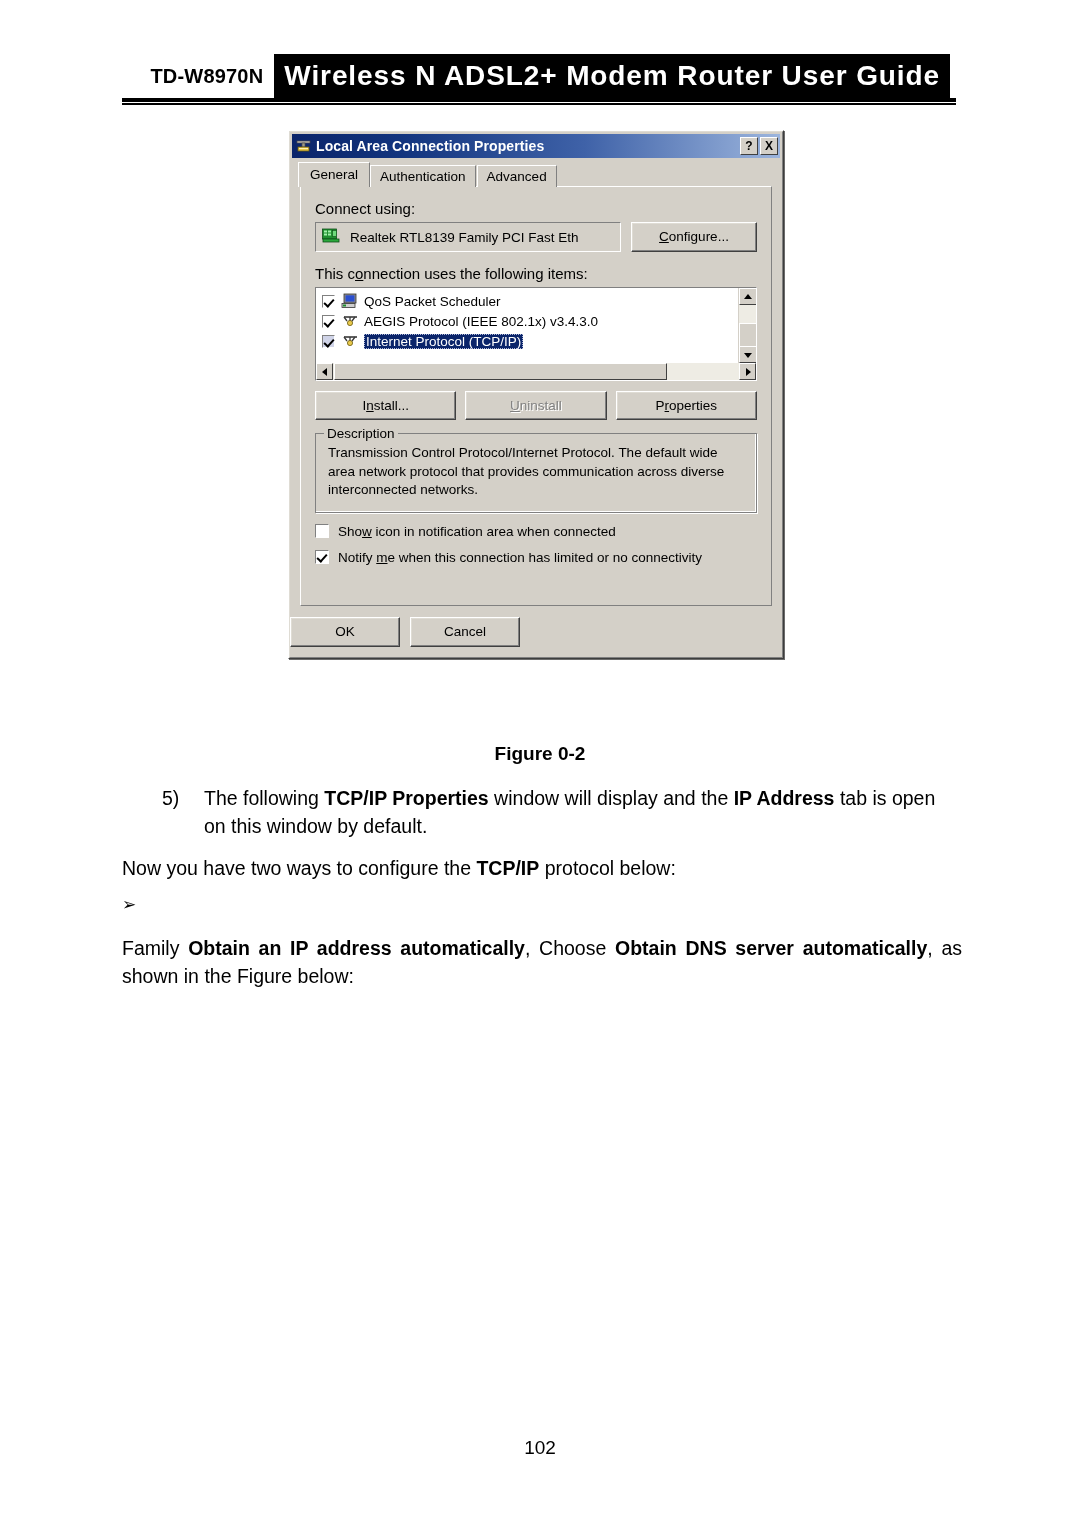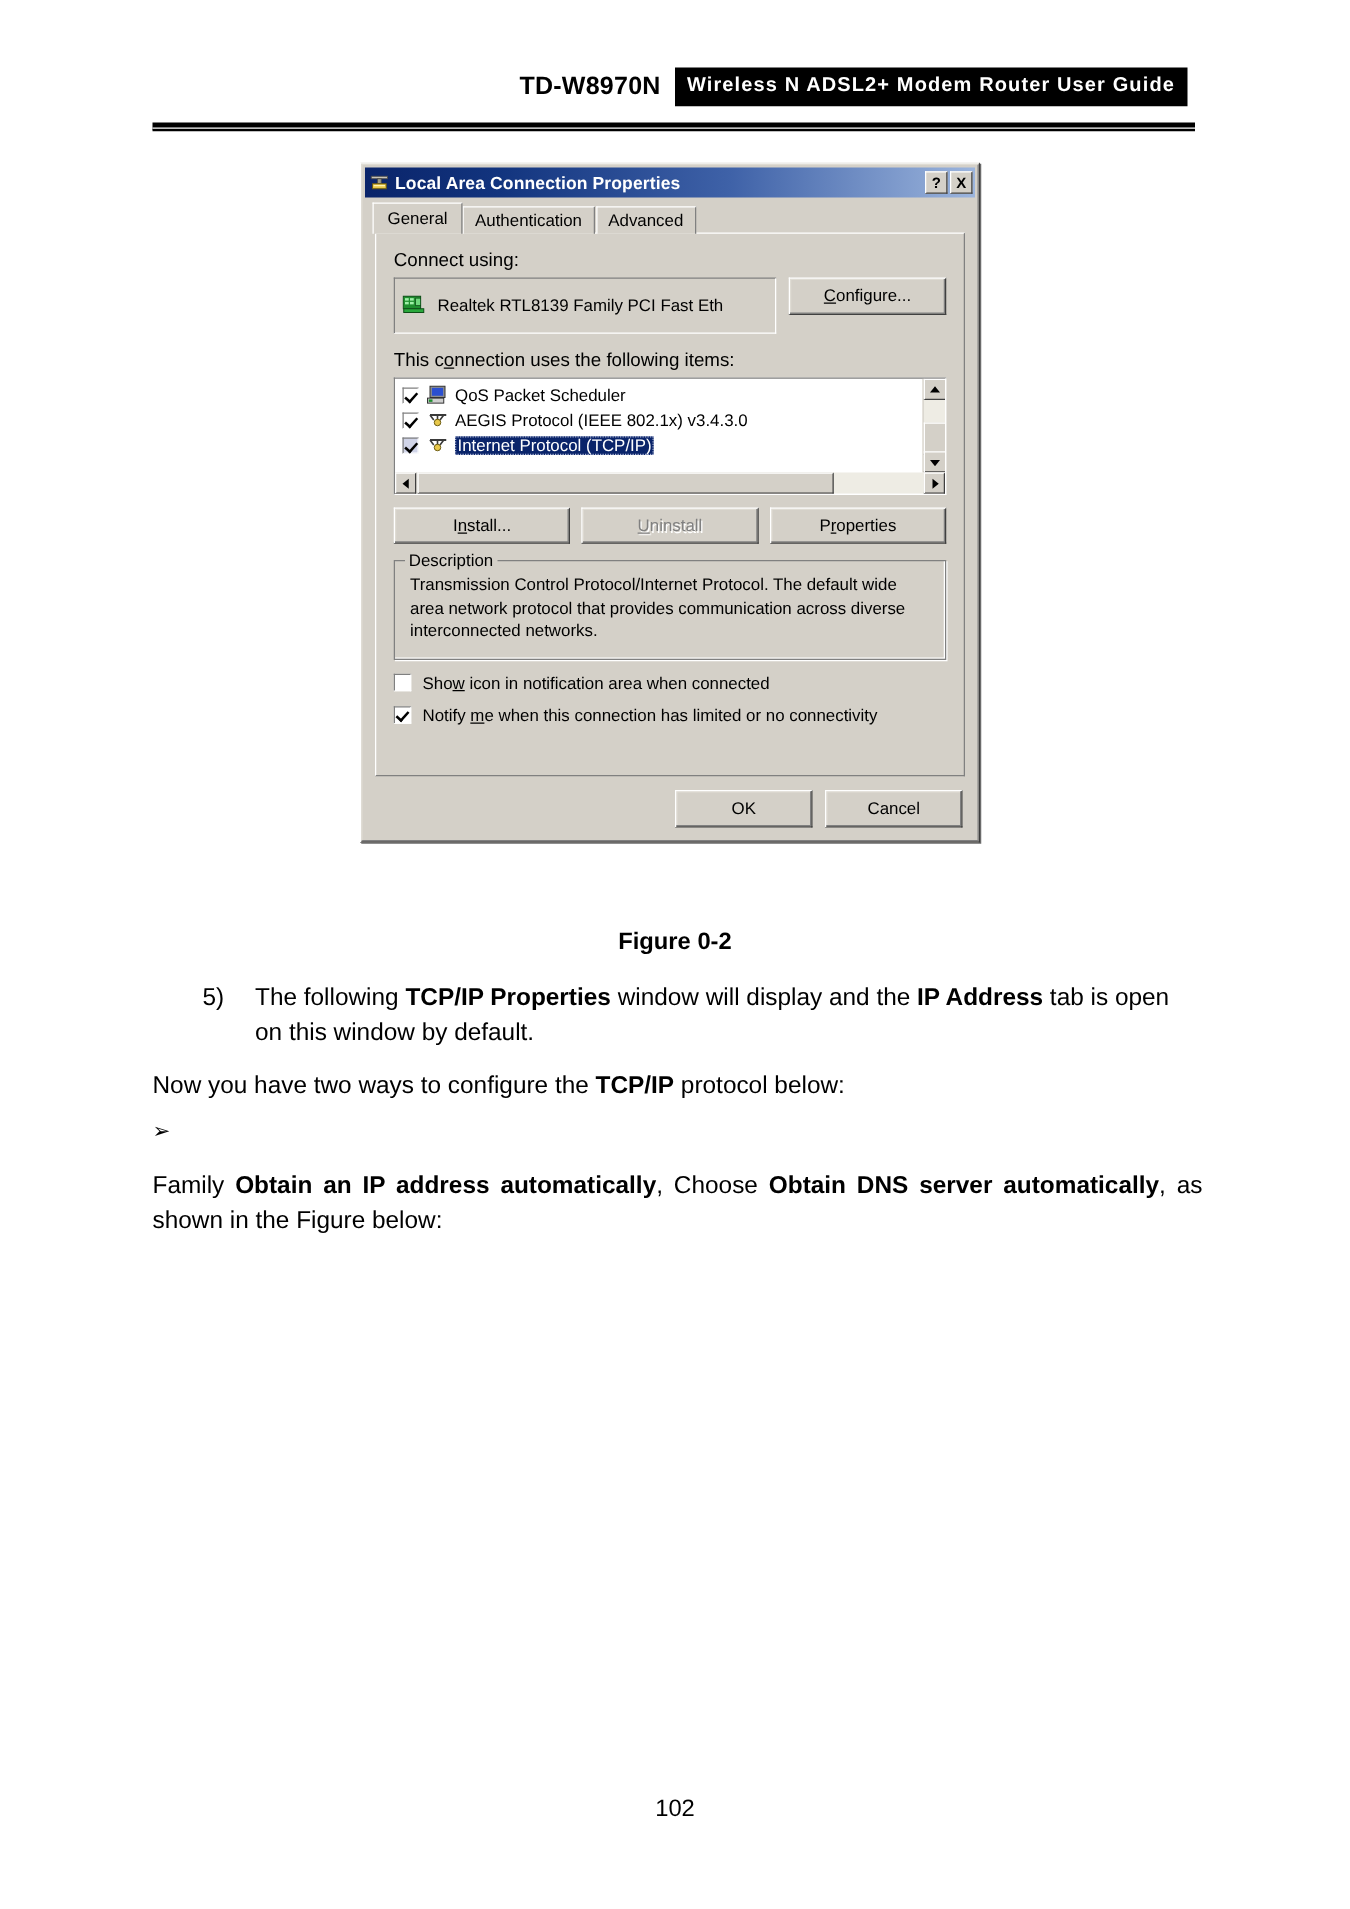--- a/index.html
+++ b/index.html
@@ -35,21 +35,21 @@
   #header-model {
     font-size: 20px;
     font-weight: bold;
     letter-spacing: 0.2px;
     padding-right: 11px;
     color: #000;
   }
   #header-title-box {
     background: #000000;
     color: #ffffff;
-    font-size: 16px;
+    font-size: 28px;
     font-weight: bold;
     padding: 6px 10px 7px 10px;
     letter-spacing: 0.9px;
   }
   #header-rule {
     position: absolute;
     left: 122px;
     top: 98px;
     width: 834px;
     height: 4px;
@@ -189,21 +189,21 @@
     border-left: 1px solid #808080;
     border-right: 1px solid #ffffff;
     border-bottom: 1px solid #ffffff;
     padding: 5px 6px;
     display: flex;
     align-items: center;
     overflow: hidden;
     white-space: nowrap;
     font-size: 13.5px;
     box-sizing: border-box;
-    height: 45px;
+    height: 30px;
   }
   #adapter-name { margin-left: 10px; }
   .btn {
     background: #d4d0c8;
     border-top: 1px solid #ffffff;
     border-left: 1px solid #ffffff;
     border-right: 1px solid #404040;
     border-bottom: 1px solid #404040;
     box-shadow: inset -1px -1px 0 0 #808080, inset 1px 1px 0 0 #dfdcd4;
     font-size: 13.5px;
@@ -406,21 +406,21 @@
     font-size: 13.5px;
   }
   .opt-row .cbx { width: 14px; height: 14px; }
   .opt-label { margin-left: 9px; }
 
   #tabpage-spacer { height: 28px; }
 
   
   #okrow {
     display: flex;
-    justify-content: flex-end;
+    justify-content: flex-start;
     gap: 10px;
     margin: 11px 12px 10px 0;
   }
   #okrow .btn {
     width: 110px;
     height: 30px;
     line-height: 28px;
   }
 
   

